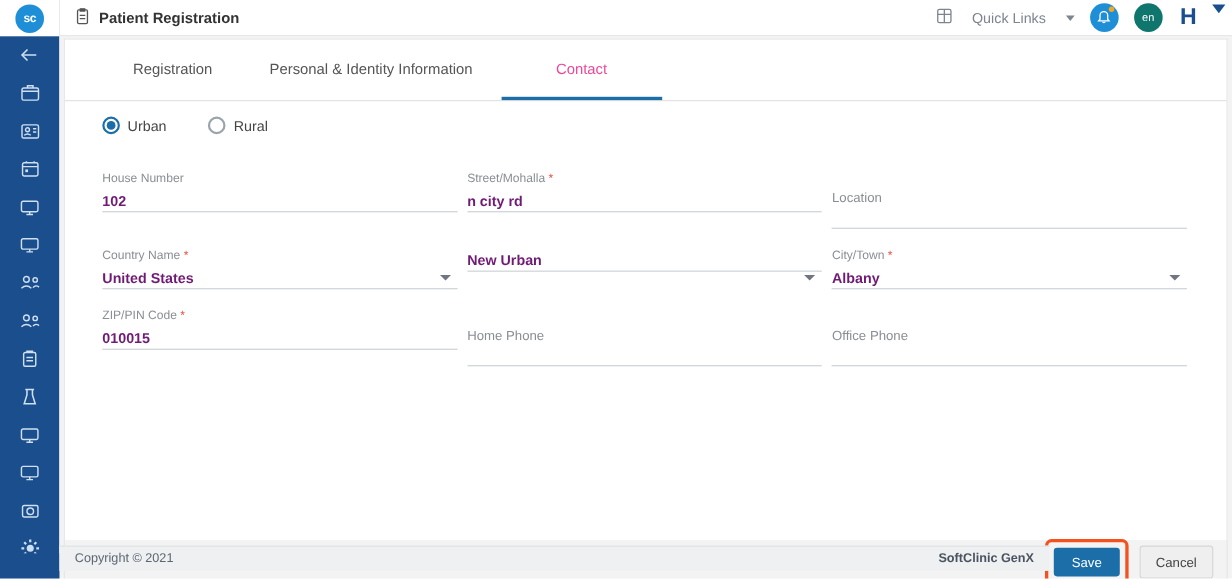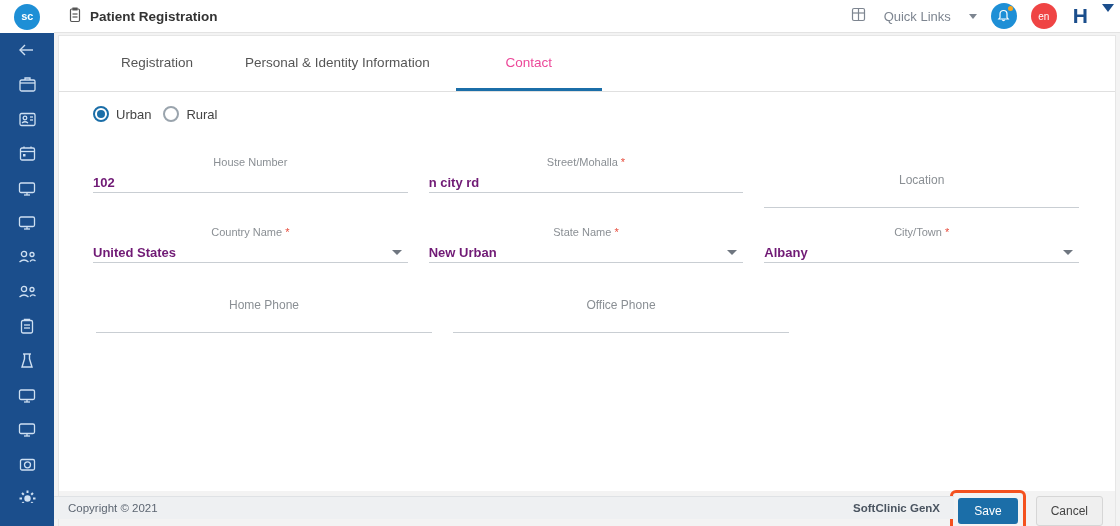--- a/index.html
+++ b/index.html
@@ -31,21 +31,20 @@
     flex-direction: column;
     align-items: center;
   }
   .rail-logo {
     width: 54px;
     height: 33px;
     background: #ffffff;
     display: flex;
     align-items: center;
     justify-content: center;
-    font-family: Liberation Mono, monospace;
   }
   .logo-circle {
     width: 26px; height: 26px;
     border-radius: 50%;
     background: #1e8fd6;
     color: #fff;
     font-size: 11px;
     font-weight: bold;
     display: flex;
     align-items: center;
@@ -111,21 +110,21 @@
   .bell-dot {
     position: absolute;
     top: 3px; right: 4px;
     width: 5px; height: 5px;
     border-radius: 50%;
     background: #f5a623;
   }
   .lang {
     width: 26px; height: 26px;
     border-radius: 50%;
-    background: #ef4444;
+    background: #0f766e;
     color: #fff;
     font-size: 10px;
     display: flex;
     align-items: center;
     justify-content: center;
   }
   .avatar-letter {
     font-size: 21px;
     font-weight: bold;
     color: #1b4e8c;
@@ -186,21 +185,21 @@
     color: #ec4899;
     font-weight: normal;
     border-bottom: 3px solid #1b6ea8;
     min-width: 146px;
   }
 
   
   .radio-row {
     display: flex;
     align-items: flex-start;
-    gap: 12px;
+    gap: 38px;
     padding: 14px 0 8px 34px;
   }
   .radio-opt {
     display: flex;
     align-items: center;
     gap: 7px;
     font-size: 13px;
     color: #444;
   }
   .radio {
@@ -217,23 +216,22 @@
     border-radius: 50%;
     background: #1b6ea8;
   }
 
   
   .form {
     padding: 8px 34px 0 34px;
   }
   .form-row {
     display: flex;
-    gap: 16px;
+    gap: 4px;
     margin-top: 18px;
-    text-align: center;
   }
   .field {
     width: 336px;
     margin-right: 2px;
     position: relative;
   }
   .field.f2 { margin-left: 3px; }
   .field-label {
     font-size: 11px;
     color: #8a8f94;
@@ -579,38 +577,41 @@
         <div class="form-row">
           <div class="field">
             <div class="field-label">
               <span>Country Name</span>
               <span class="req">*</span>
             </div>
             <div class="field-input">United States</div>
             <span class="select-caret"></span>
           </div>
           <div class="field f2">
-            <div class="field-label">
-              <span>State Name</span>
-              <span class="req">*</span>
-            </div>
             <div class="field-input">New Urban</div>
             <span class="select-caret"></span>
           </div>
           <div class="field f2">
             <div class="field-label">
               <span>City/Town</span>
               <span class="req">*</span>
             </div>
             <div class="field-input">Albany</div>
             <span class="select-caret"></span>
           </div>
         </div>
 
         <div class="form-row">
+          <div class="field">
+            <div class="field-label">
+              <span>ZIP/PIN Code</span>
+              <span class="req">*</span>
+            </div>
+            <div class="field-input">010015</div>
+          </div>
           <div class="field f2">
             <div class="field-label placeholder-only">Home Phone</div>
             <div class="field-input empty"></div>
           </div>
           <div class="field f2">
             <div class="field-label placeholder-only">Office Phone</div>
             <div class="field-input empty"></div>
           </div>
         </div>
 

